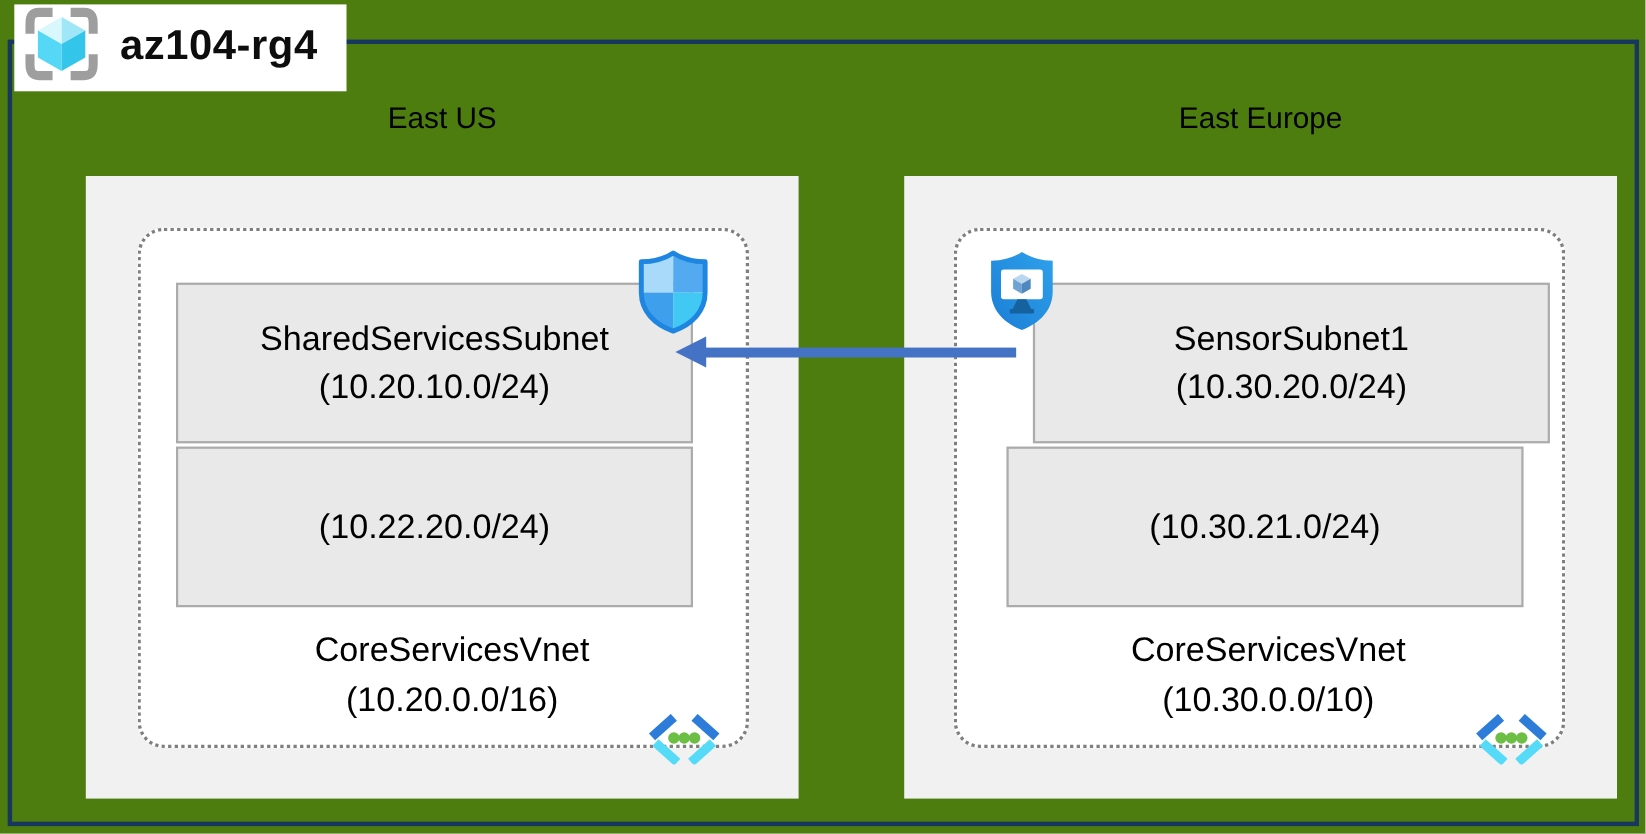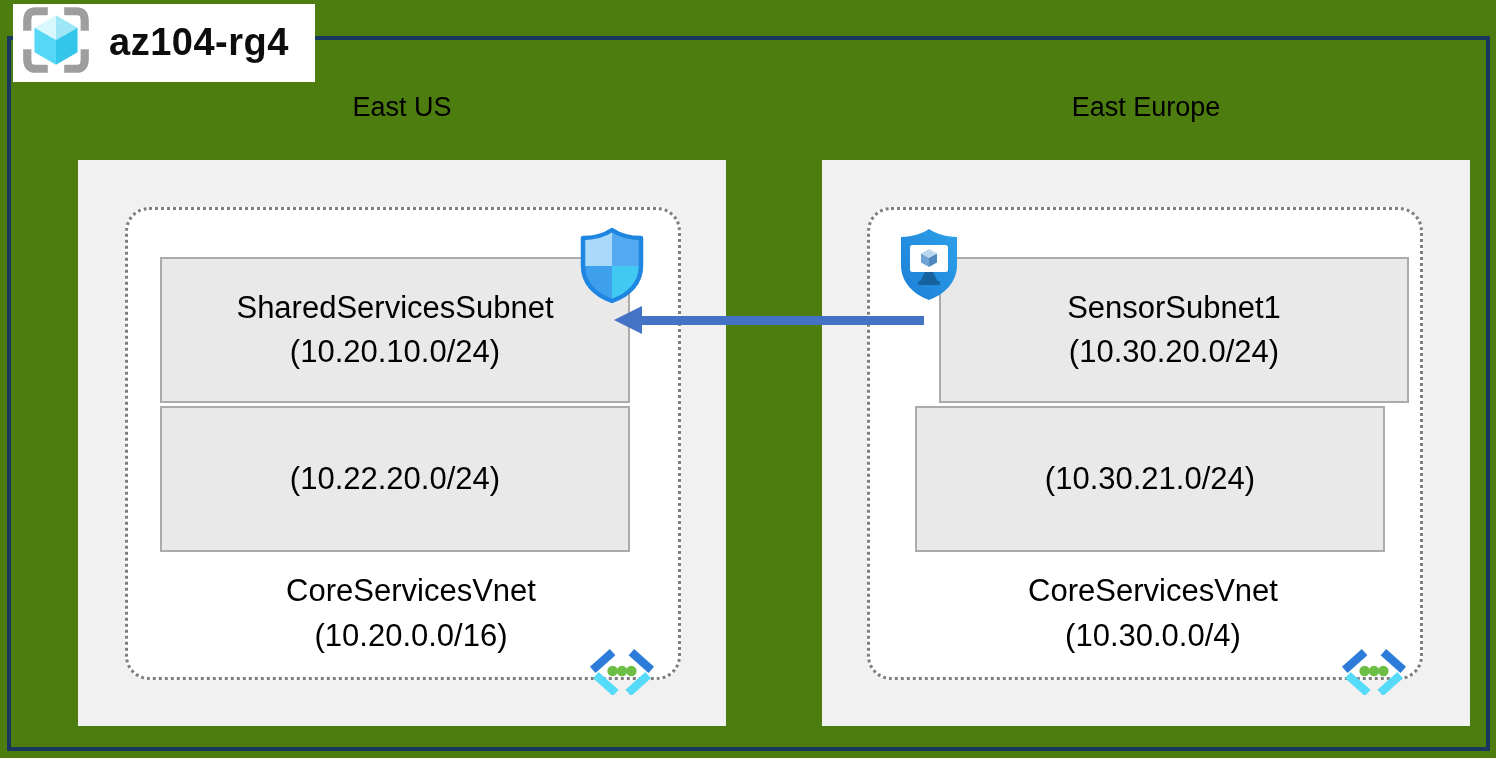--- a/index.html
+++ b/index.html
@@ -132,21 +132,21 @@
   <div class="subnet" style="left:915px; top:406px;">
     <div>(10.30.21.0/24)</div>
   </div>
 
   <div class="vnet-label" style="left:125px;">
     <div>CoreServicesVnet</div>
     <div>(10.20.0.0/16)</div>
   </div>
   <div class="vnet-label" style="left:867px;">
     <div>CoreServicesVnet</div>
-    <div>(10.30.0.0/4)</div>
+    <div>(10.30.0.0/10)</div>
   </div>
 
   <span class="arrow">
     <svg width="312" height="36" viewBox="0 0 312 36">
       <rect x="28" y="14" width="284" height="9" fill="#4472C4"></rect>
       <polygon points="2,18 30,4 30,32" fill="#4472C4"></polygon>
     </svg>
   </span>
 
   <span class="badge" style="left:578px; top:226px;">

